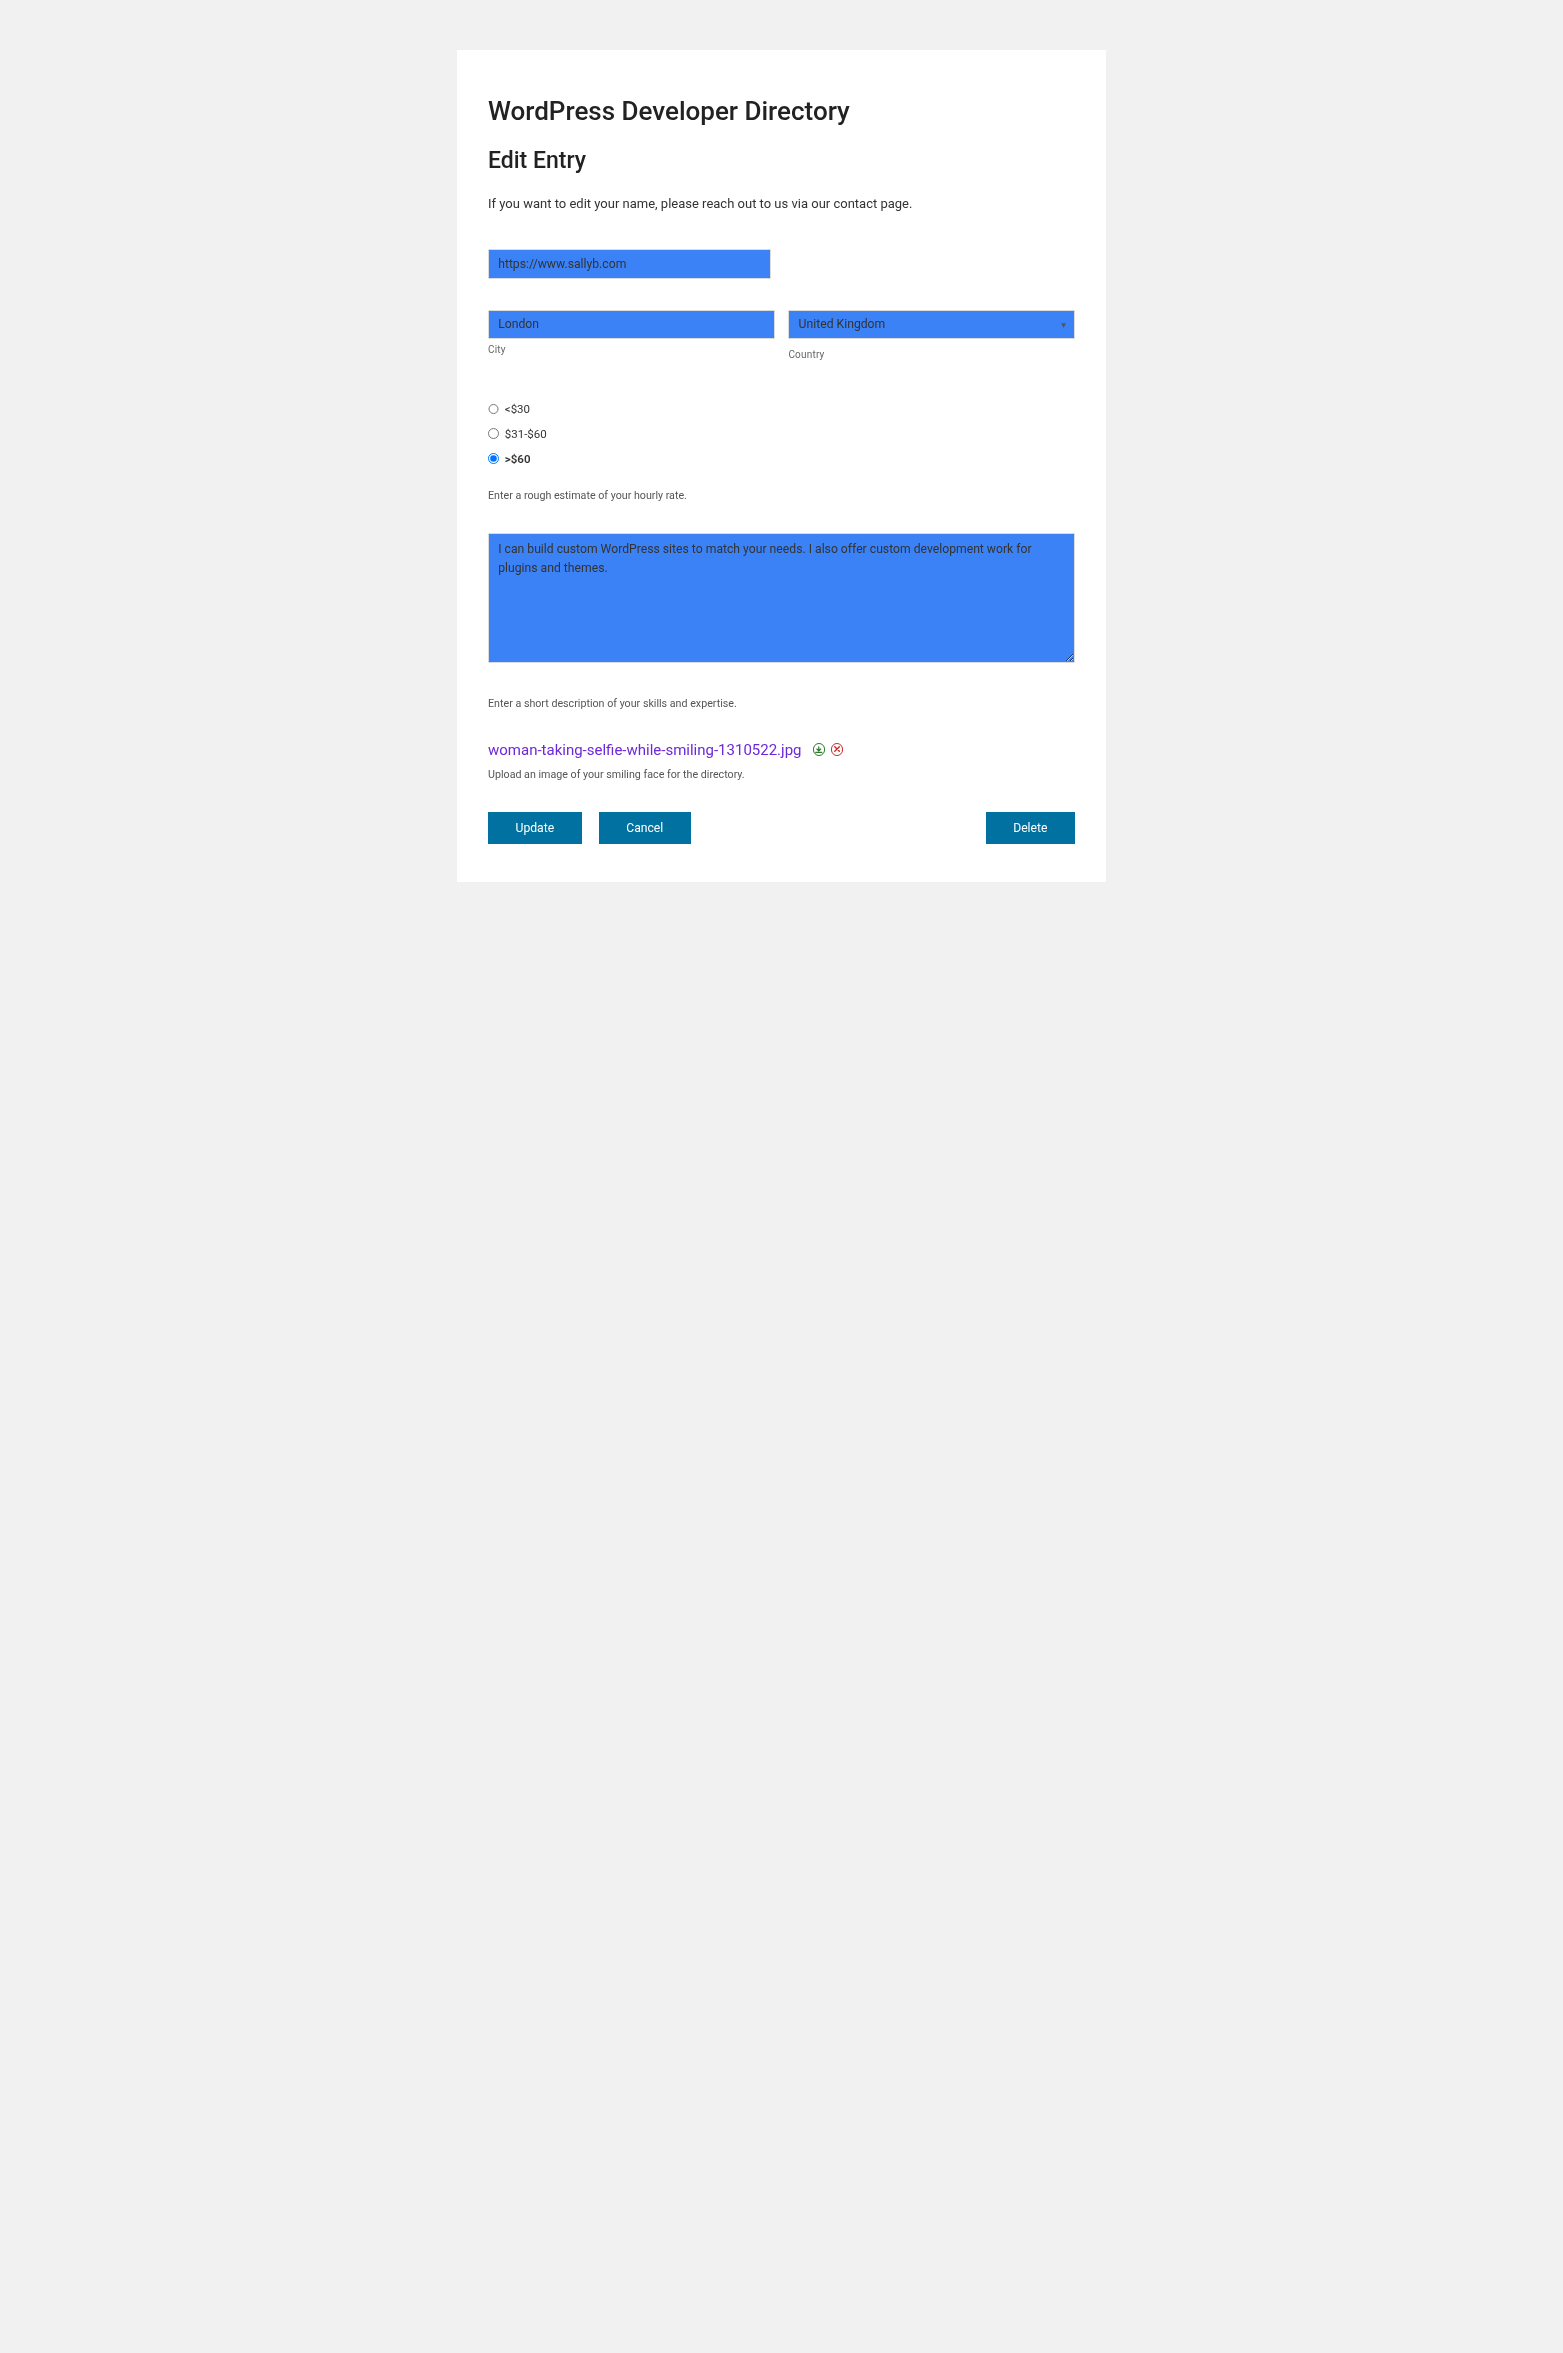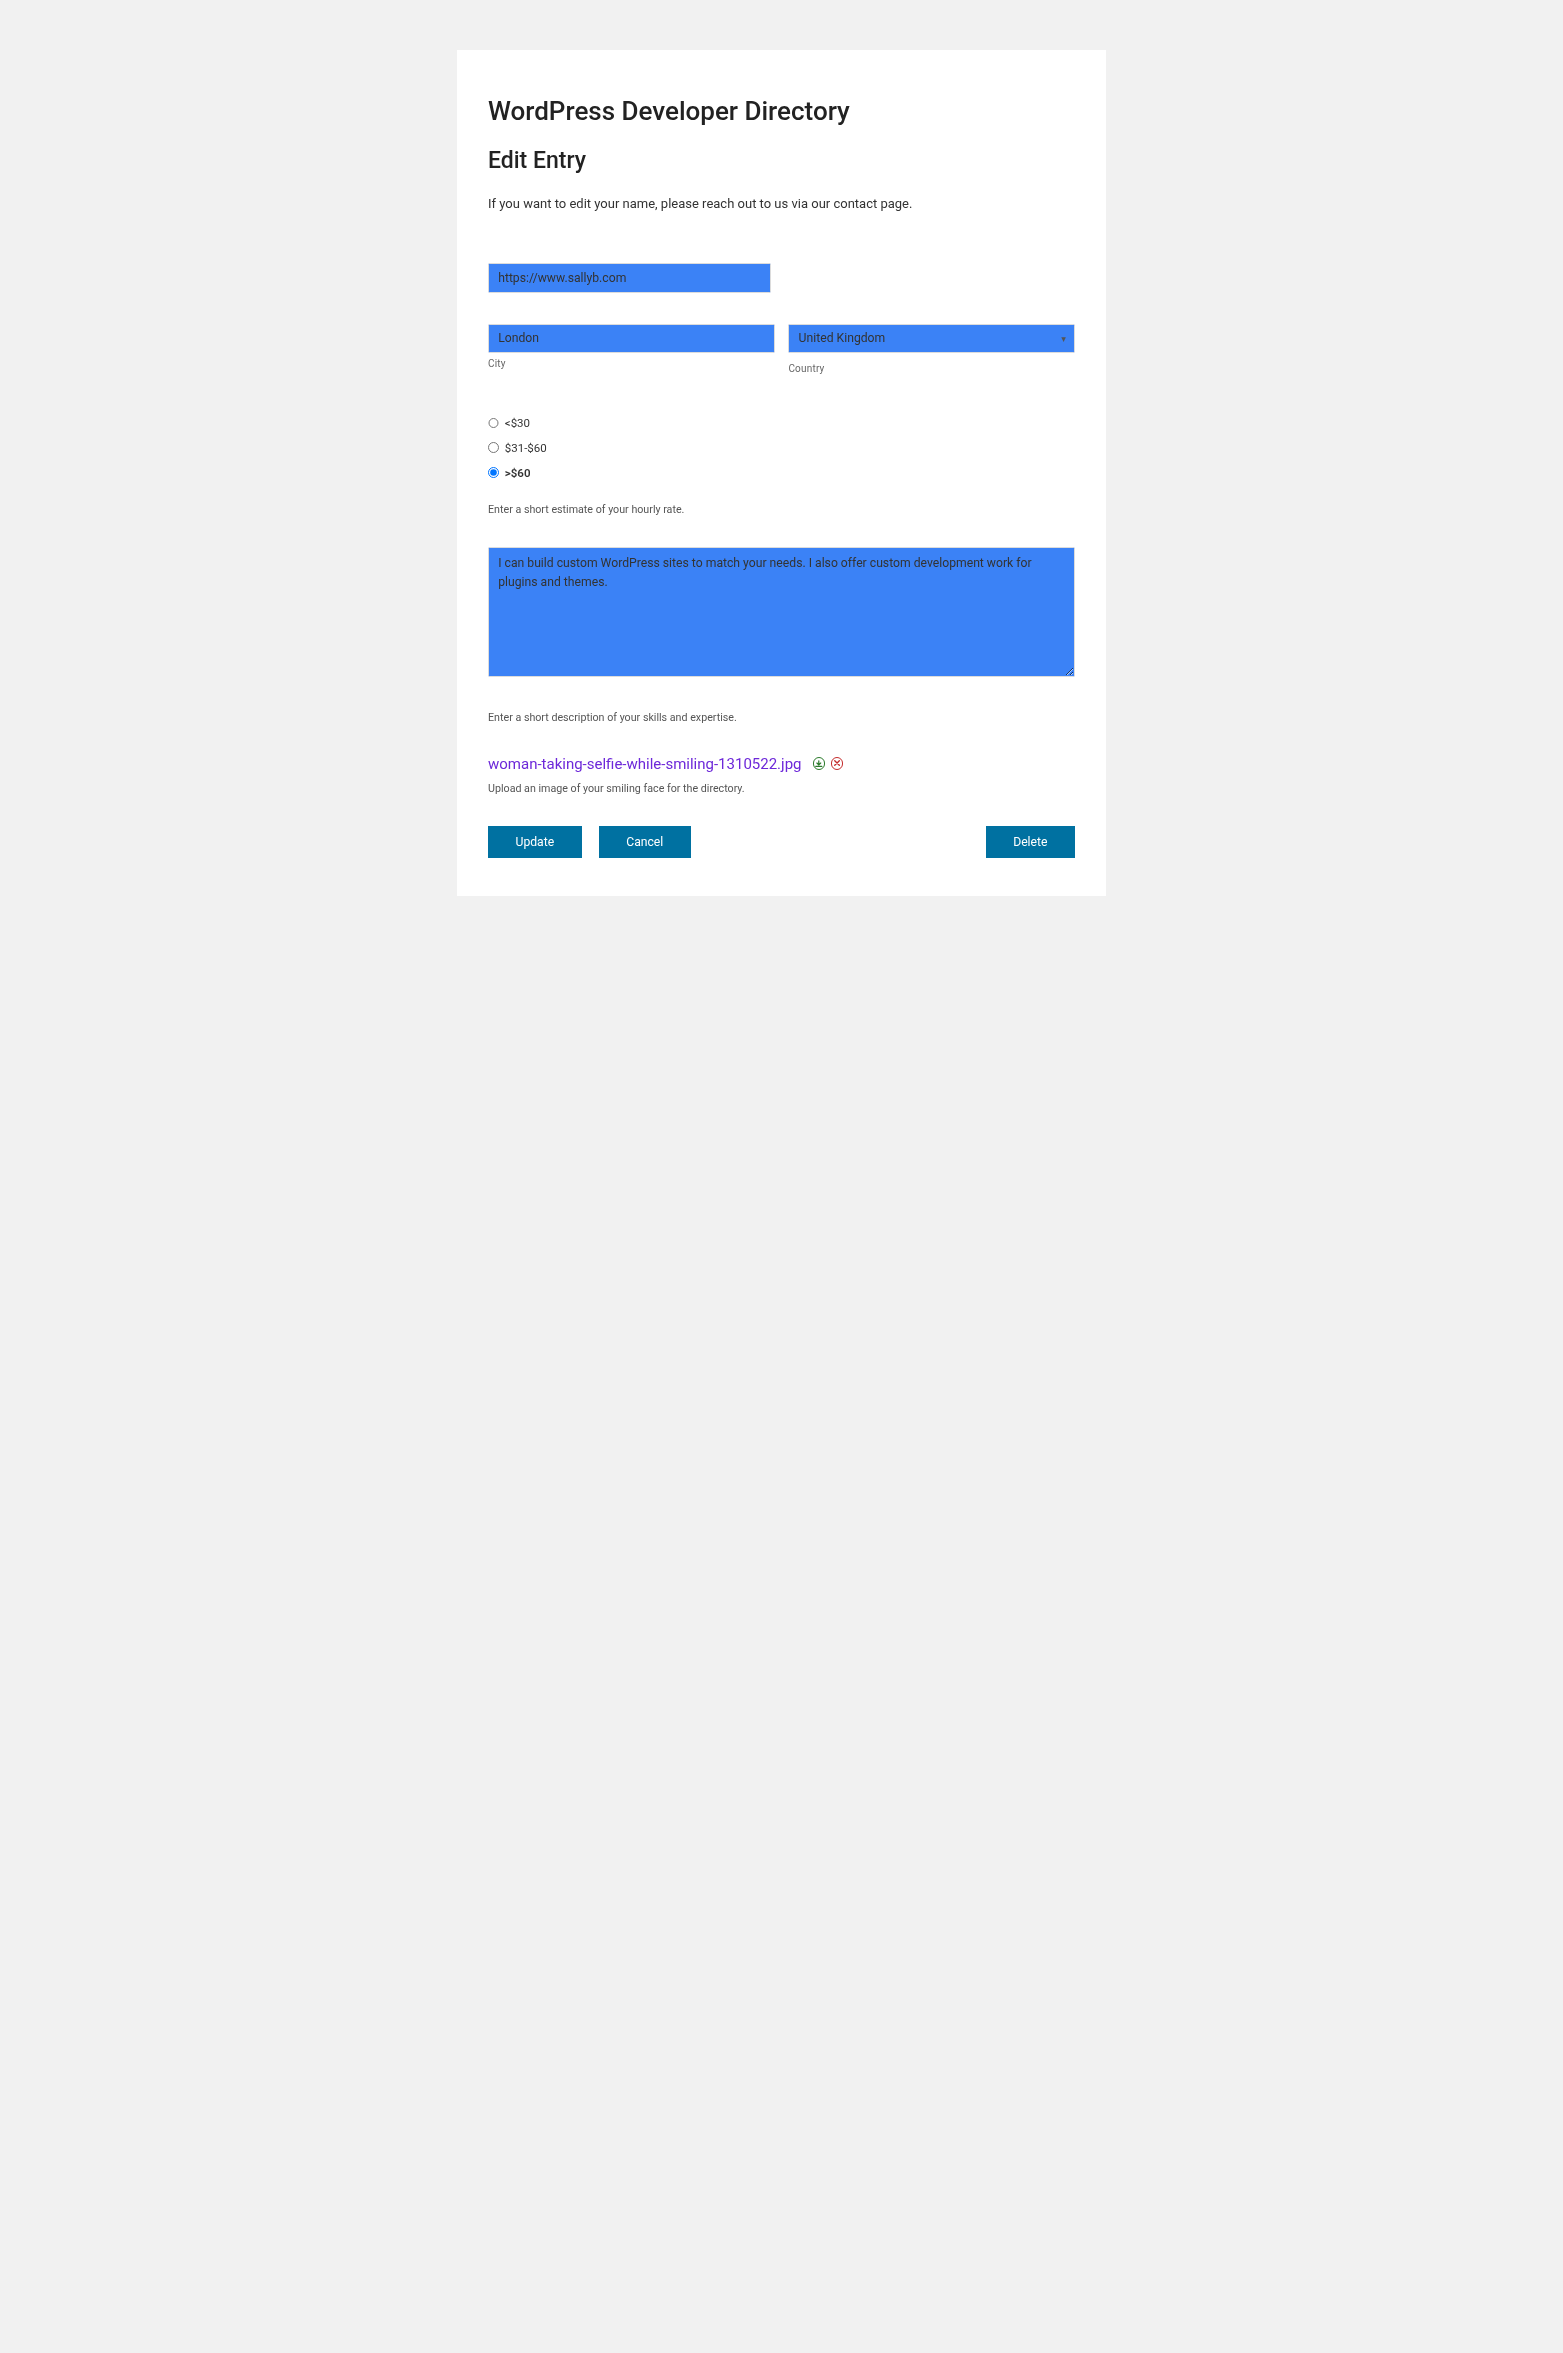--- a/index.html
+++ b/index.html
@@ -32,21 +32,21 @@
     h2 {
       font-size: 23px;
       font-weight: 500;
       color: #222;
       margin-bottom: 21.4px;
     }
     
     .intro-text {
       font-size: 13px;
       color: #333;
-      margin-bottom: 52px;
+      margin-bottom: 38px;
     }
     
     .form-group {
       margin-bottom: 31px;
     }
     
     .form-row {
       display: flex;
       gap: 13.8px;
       margin-bottom: 4.6px;
@@ -234,21 +234,21 @@
     </div>
     <div class="radio-item">
       <input type="radio" name="rate" style="">
       <label>$31-$60</label>
     </div>
     <div class="radio-item selected">
       <input type="radio" name="rate" checked="" style="">
       <label>&gt;$60</label>
     </div>
   </div>
-  <div class="help-text">Enter a short estimate of your hourly rate.</div>
+  <div class="help-text">Enter a rough estimate of your hourly rate.</div>
 
   <div class="form-group">
     <textarea style="">I can build custom WordPress sites to match your needs. I also offer custom development work for plugins and themes.</textarea>
   </div>
   <div class="help-text">Enter a short description of your skills and expertise.</div>
 
   <div class="file-row">
     <a href="#" class="file-link">woman-taking-selfie-while-smiling-1310522.jpg</a>
     <div class="file-icons">
       <span class="icon-btn icon-download">

